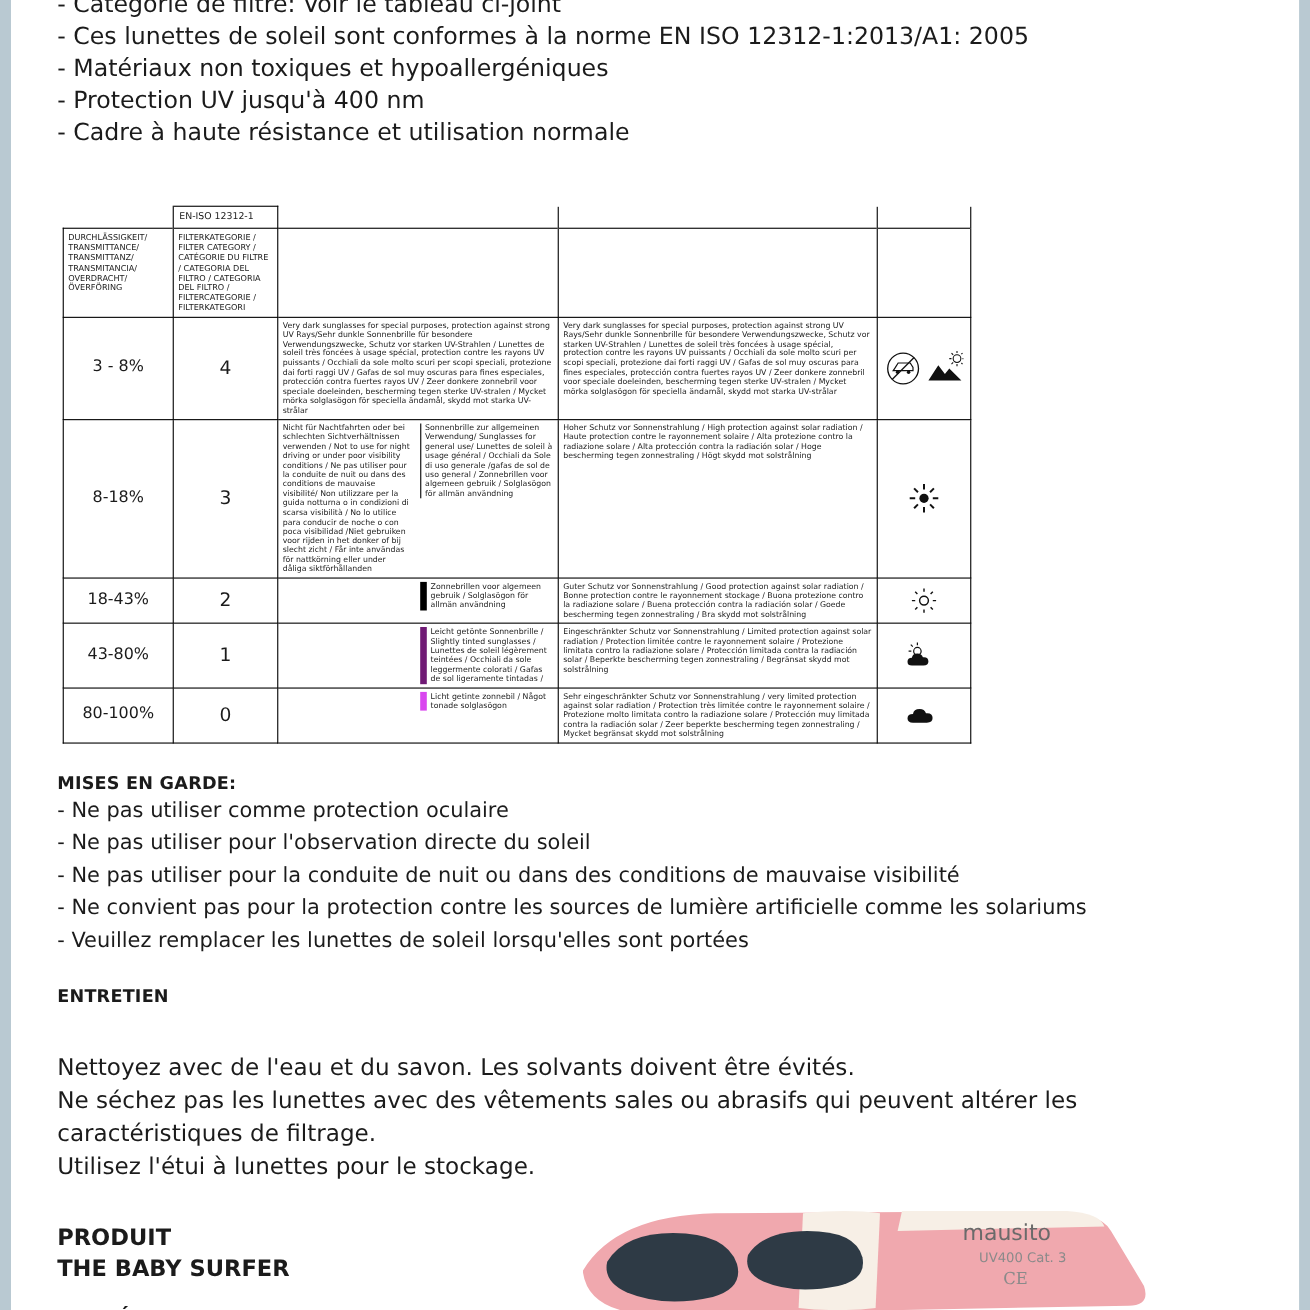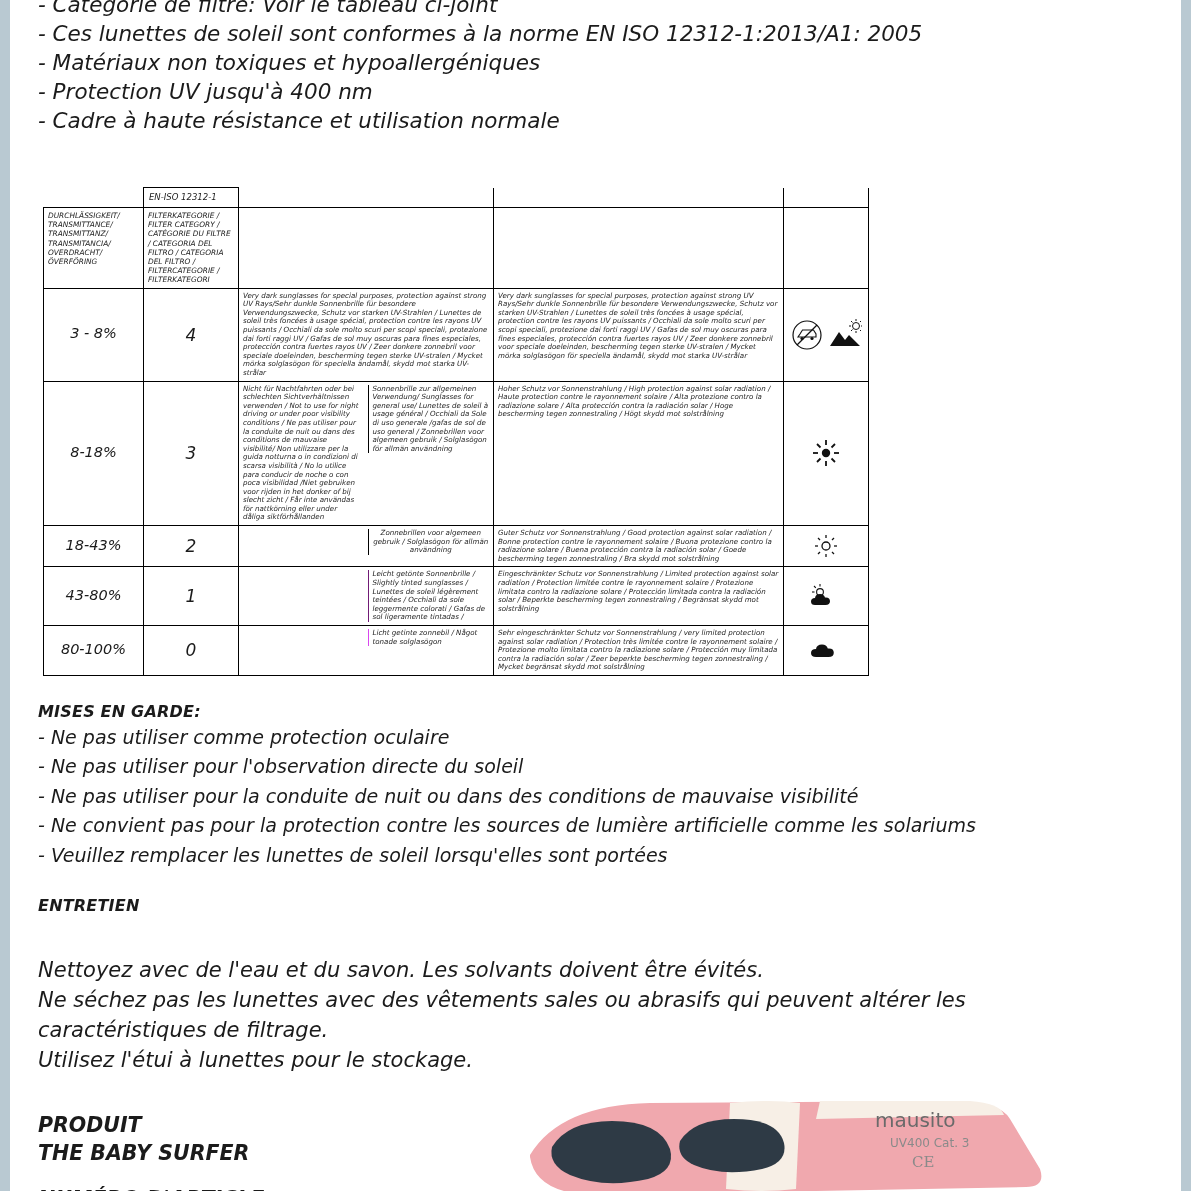--- a/index.html
+++ b/index.html
@@ -15,22 +15,21 @@
   
   .edge-left, .edge-right {
     position: absolute; top: 0; bottom: 0; width: 10px;
     background: #b9c9d2;
   }
   .edge-left { left: 0; }
   .edge-right { right: 0; }
 
   .page {
     position: absolute; left: 10px; top: 0; right: 10px; bottom: 0;
-    padding: 0 28px;
-    font-style: italic;
+    padding: 0 42px;
   }
 
   .bullets { font-size: 21.5px; line-height: 29px; }
   .bullets .line { white-space: nowrap; }
   .top-bullets { padding-top: 0px; margin-top: -10px; }
 
   
   .tbl-wrap { margin-top: 52px; margin-left: 5px; }
   table.iso {
     border-collapse: collapse;
@@ -177,23 +176,23 @@
             </g>
           </svg>
         </td>
       </tr>
 
       <tr>
         <td class="pct">18-43%</td>
         <td class="cat">2</td>
         <td class="cell-small">
           <div style="float:left; width:47%;"></div>
-          <div style="float:right; width:49%; border-left:1px solid #000000; padding-left:3px;text-align:center;">Zonnebrillen voor algemeen gebruik / Solglasögon för allmän användning</div>
-        </td>
-        <td class="cell-small">Guter Schutz vor Sonnenstrahlung / Good protection against solar radiation / Bonne protection contre le rayonnement solaire / Buona protezione contro la radiazione solare / Buena protección contra la radiación solar / Goede bescherming tegen zonnestraling / Bra skydd mot solstrålning</td>
+          <div style="float:right; width:49%; border-left:6px solid #000000; padding-left:3px;">Zonnebrillen voor algemeen gebruik / Solglasögon för allmän användning</div>
+        </td>
+        <td class="cell-small">Guter Schutz vor Sonnenstrahlung / Good protection against solar radiation / Bonne protection contre le rayonnement stockage / Buona protezione contro la radiazione solare / Buena protección contra la radiación solar / Goede bescherming tegen zonnestraling / Bra skydd mot solstrålning</td>
         <td class="icons">
           <svg width="34" height="28" viewBox="0 0 34 28">
             <circle cx="17" cy="14" r="4" fill="none" stroke="#111" stroke-width="1.3"></circle>
             <g stroke="#111" stroke-width="1.3">
               <line x1="17" y1="3" x2="17" y2="6"></line>
               <line x1="17" y1="22" x2="17" y2="25"></line>
               <line x1="6" y1="14" x2="9" y2="14"></line>
               <line x1="25" y1="14" x2="28" y2="14"></line>
               <line x1="9" y1="6" x2="11" y2="8"></line>
               <line x1="23" y1="20" x2="25" y2="22"></line>
@@ -202,42 +201,42 @@
             </g>
           </svg>
         </td>
       </tr>
 
       <tr>
         <td class="pct">43-80%</td>
         <td class="cat">1</td>
         <td class="cell-small">
           <div style="float:left; width:47%;"></div>
-          <div style="float:right; width:49%; border-left:1px solid #701a75; padding-left:3px;">Leicht getönte Sonnenbrille / Slightly tinted sunglasses / Lunettes de soleil légèrement teintées / Occhiali da sole leggermente colorati / Gafas de sol ligeramente tintadas /</div>
+          <div style="float:right; width:49%; border-left:6px solid #701a75; padding-left:3px;">Leicht getönte Sonnenbrille / Slightly tinted sunglasses / Lunettes de soleil légèrement teintées / Occhiali da sole leggermente colorati / Gafas de sol ligeramente tintadas /</div>
         </td>
         <td class="cell-small">Eingeschränkter Schutz vor Sonnenstrahlung / Limited protection against solar radiation / Protection limitée contre le rayonnement solaire / Protezione limitata contro la radiazione solare / Protección limitada contra la radiación solar / Beperkte bescherming tegen zonnestraling / Begränsat skydd mot solstrålning</td>
         <td class="icons">
           <svg width="42" height="26" viewBox="0 0 42 26">
             <circle cx="15" cy="9" r="3.4" fill="none" stroke="#111" stroke-width="1.1"></circle>
             <g stroke="#111" stroke-width="1.1">
               <line x1="15" y1="1" x2="15" y2="3.5"></line>
               <line x1="7" y1="9" x2="9.5" y2="9"></line>
               <line x1="9" y1="3" x2="10.8" y2="4.8"></line>
             </g>
             <path d="M10 22 q-4 0 -4 -3.5 q0 -3.5 4 -3.5 q0.5 -4 5 -4 q4 0 5 3.5 q5 -0.5 5 3.8 q0 3.7 -4.5 3.7 z" fill="#111"></path>
           </svg>
         </td>
       </tr>
 
       <tr>
         <td class="pct">80-100%</td>
         <td class="cat">0</td>
         <td class="cell-small">
           <div style="float:left; width:47%;"></div>
-          <div style="float:right; width:49%; border-left:1px solid #d946ef; padding-left:3px;">Licht getinte zonnebil / Något tonade solglasögon</div>
+          <div style="float:right; width:49%; border-left:6px solid #d946ef; padding-left:3px;">Licht getinte zonnebil / Något tonade solglasögon</div>
         </td>
         <td class="cell-small">Sehr eingeschränkter Schutz vor Sonnenstrahlung / very limited protection against solar radiation / Protection très limitée contre le rayonnement solaire / Protezione molto limitata contro la radiazione solare / Protección muy limitada contra la radiación solar / Zeer beperkte bescherming tegen zonnestraling / Mycket begränsat skydd mot solstrålning</td>
         <td class="icons">
           <svg width="42" height="22" viewBox="0 0 42 22">
             <path d="M11 18 q-5 0 -5 -4 q0 -4 5 -4 q0.6 -4.5 6 -4.5 q4.6 0 5.8 4 q6 -0.6 6 4.3 q0 4.2 -5.2 4.2 z" fill="#111"></path>
           </svg>
         </td>
       </tr>
     </tbody>
       </table>

